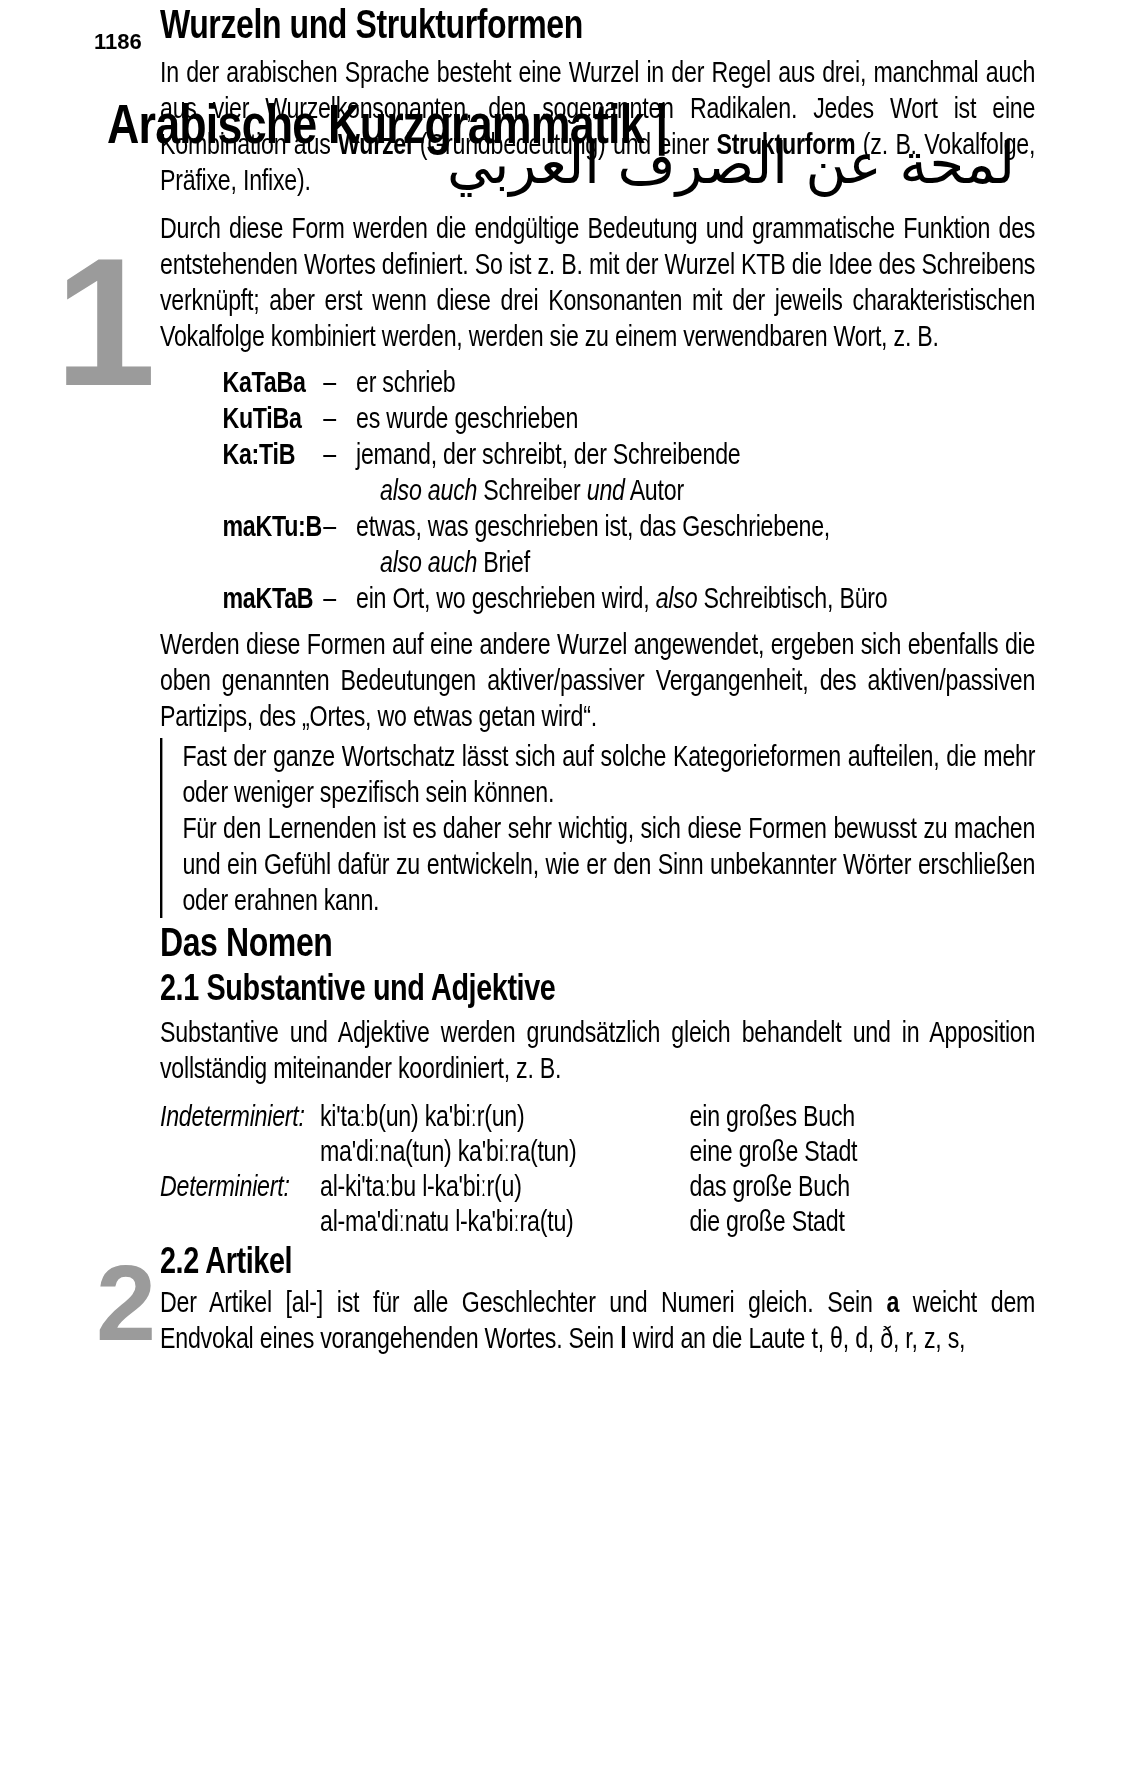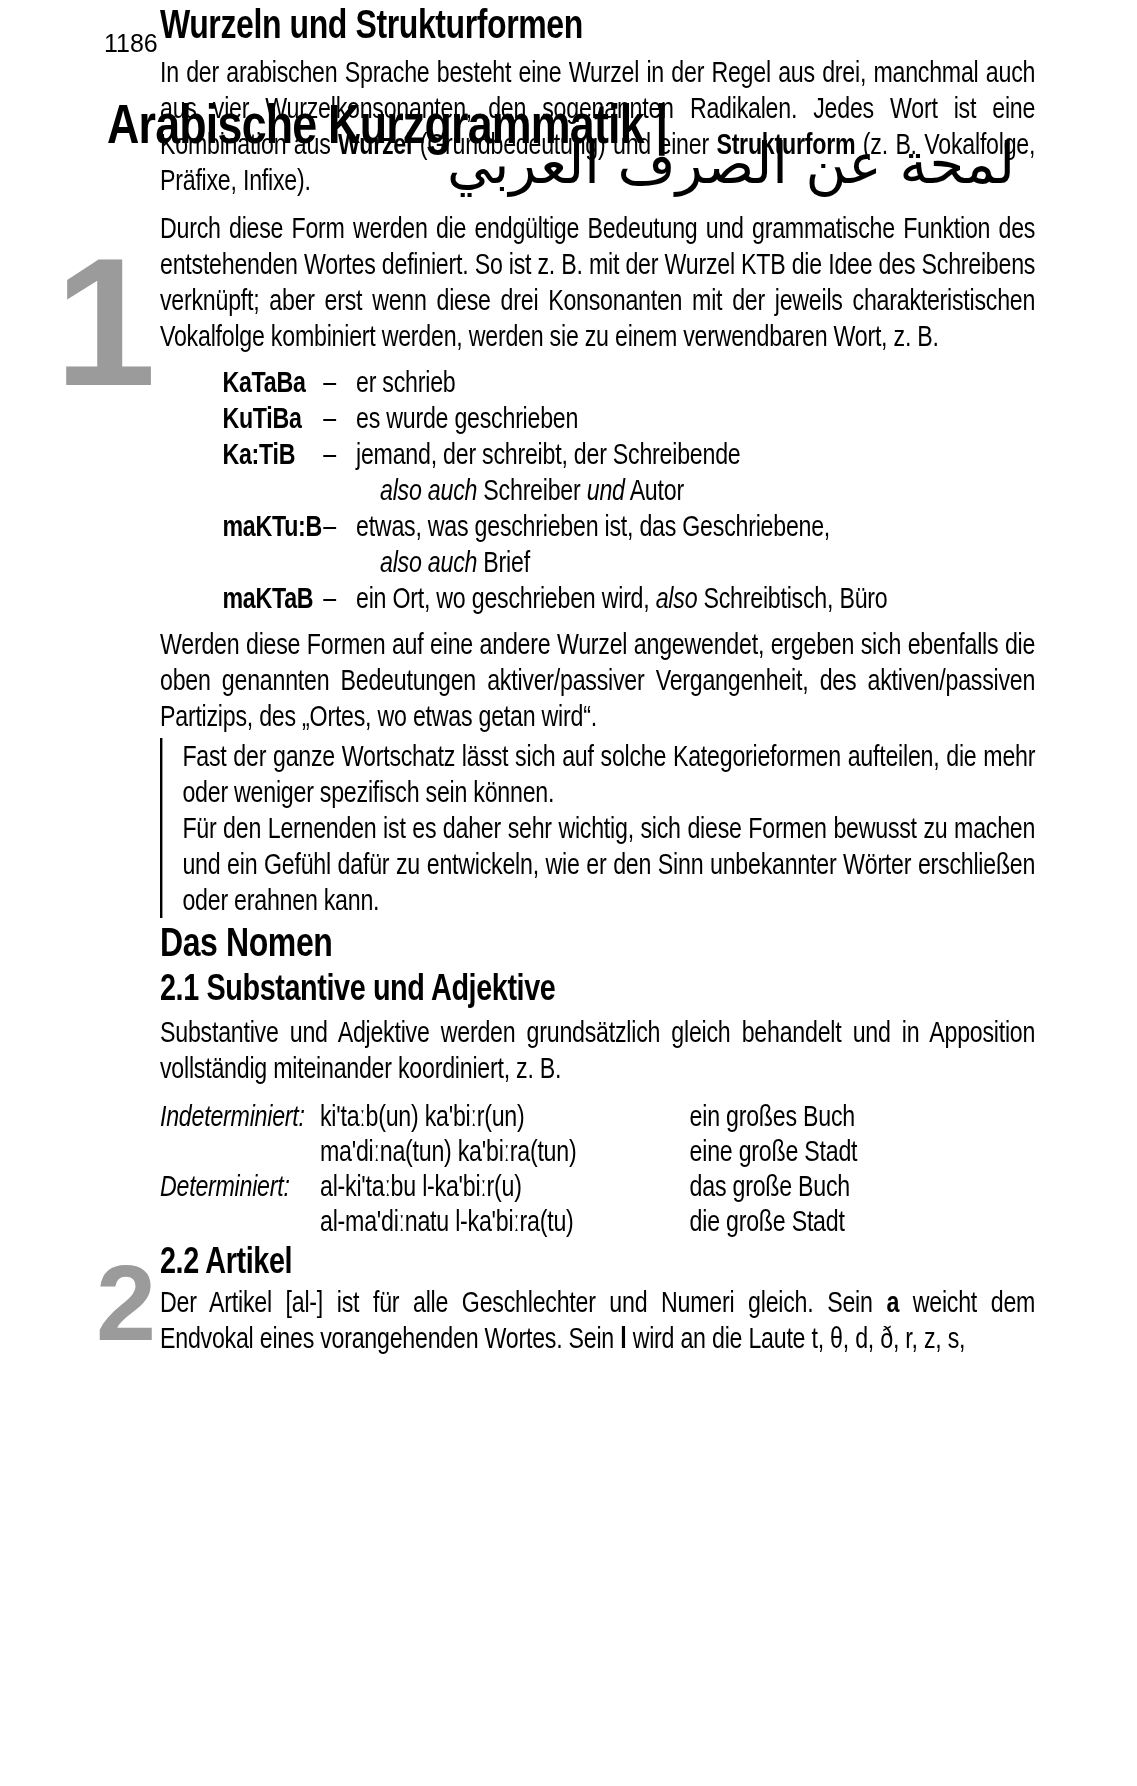--- a/index.html
+++ b/index.html
@@ -5,22 +5,22 @@
   html,body{margin:0;padding:0;background:#ffffff;}
   .page{
     position:relative;
     width:1137px;height:1786px;
     background:#ffffff;
     color:#000;
     font-family:"Liberation Sans",sans-serif;
     overflow:hidden;
   }
   .pagenum{
-    position:absolute;left:104px;top:30px;
-    font-size:25px;line-height:1.1;letter-spacing:0;
+    position:absolute;left:94px;top:30px;
+    font-size:22px;line-height:1.1;letter-spacing:0;font-weight:bold;
   }
   .condensed{transform:scaleX(0.8);transform-origin:0 0;}
   .doc-title{
     position:absolute;left:107px;top:96px;margin:0;
     font-size:56px;line-height:1.0;font-weight:bold;
     white-space:nowrap;letter-spacing:-1px;
   }
   .arabic-title{
     position:absolute;top:130px;right:122px;margin:0;
     font-size:56px;line-height:1.2;

